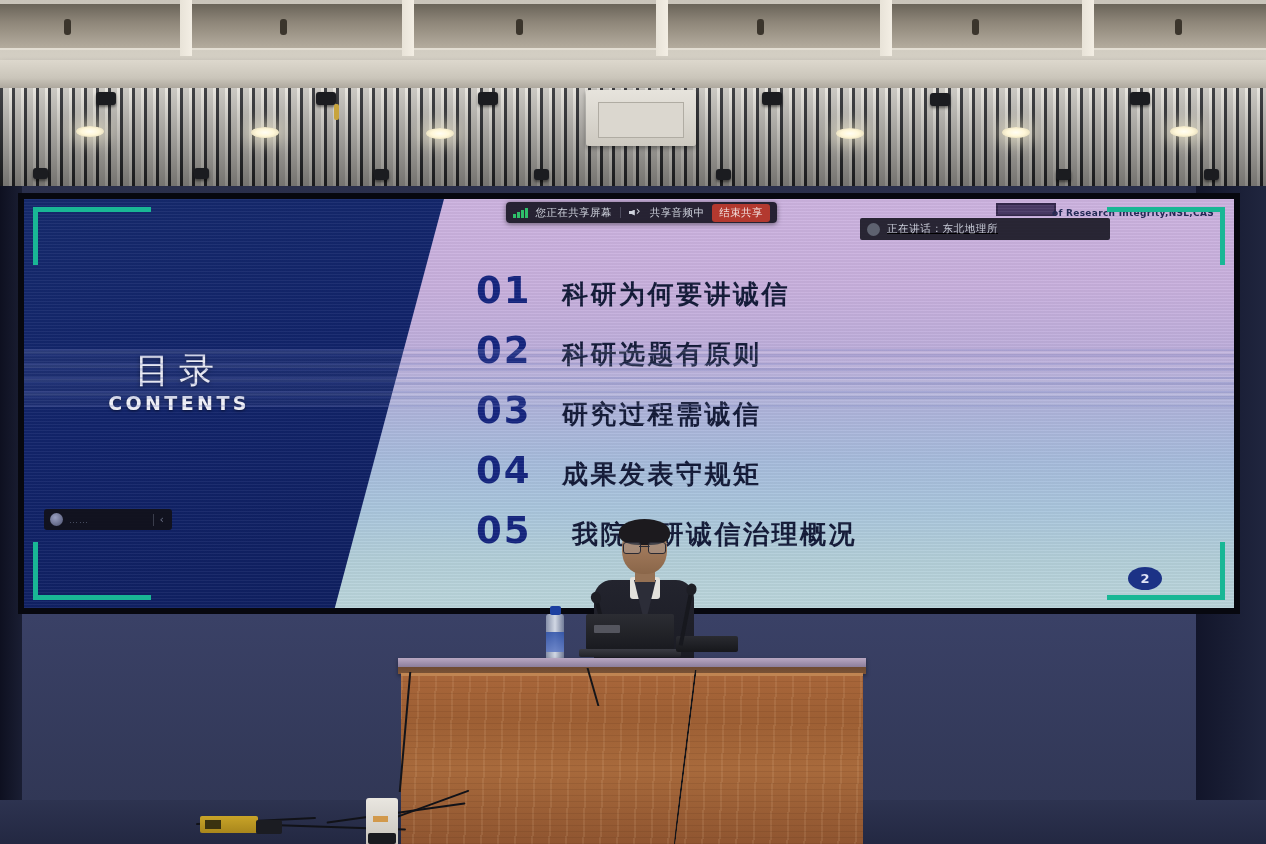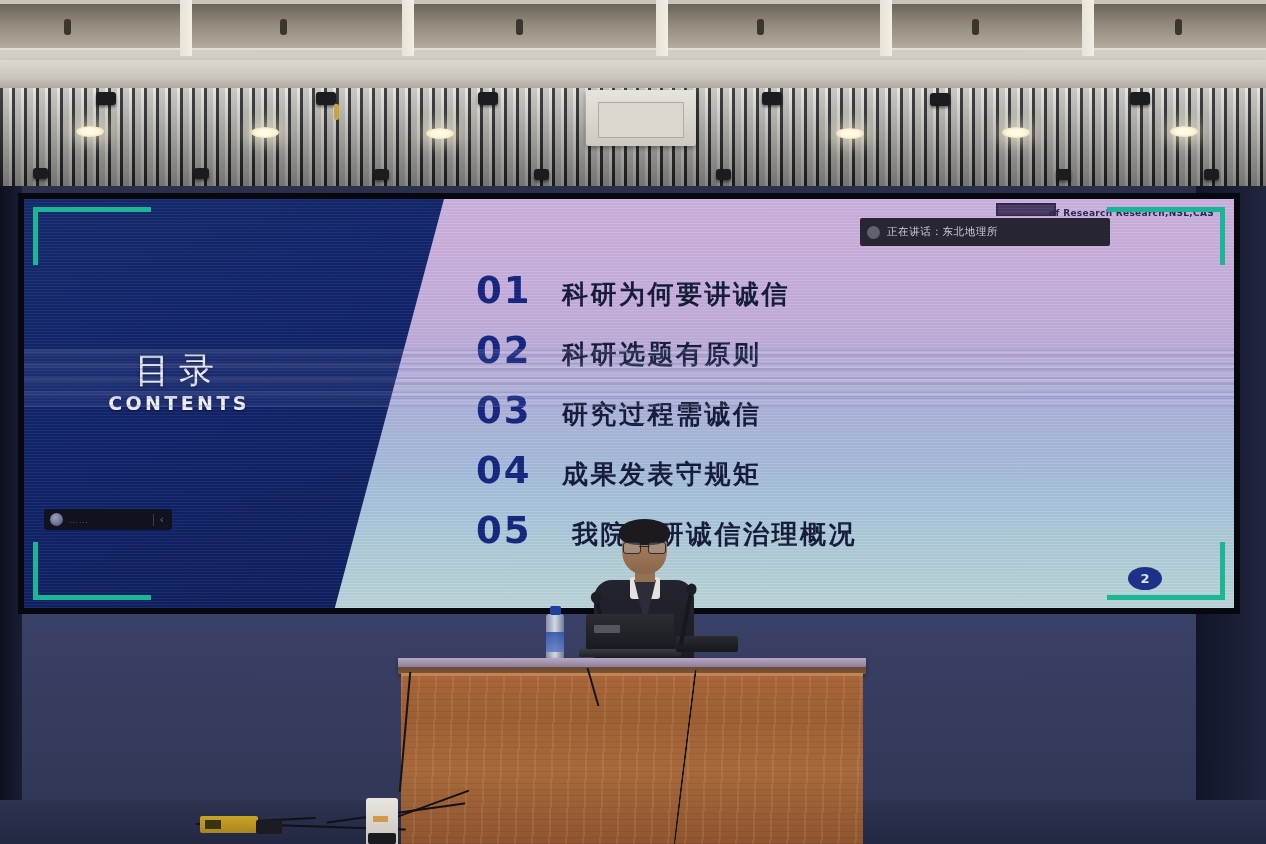--- a/index.html
+++ b/index.html
@@ -121,23 +121,23 @@
   .bars-icon i:nth-child(3){height:8px;} .bars-icon i:nth-child(4){height:10px;}
   .sb-txt { font-size:10.5px; color:#cfd2dd; letter-spacing:.4px; }
   .sb-sep { width:1px; height:11px; background:#4c4a5c; }
   .spk-icon { position:relative; width:13px; height:10px; }
   .spk-icon::before{ content:""; position:absolute; left:0; top:2px; width:6px; height:6px;
     background:#cfd2dd; clip-path:polygon(0 25%,45% 25%,100% 0,100% 100%,45% 75%,0 75%); }
   .spk-icon::after{ content:"›"; position:absolute; left:7px; top:-4px; font-size:12px; color:#cfd2dd; }
   .sb-stop { background:#b3392f; color:#f2e3e1; font-size:10.5px; border-radius:3px;
     padding:2px 7px; letter-spacing:.4px; cursor:pointer; }
 
-  .speakerbar { position:absolute; right:124px; top:19px; height:28px; z-index:9;
+  .speakerbar { position:absolute; right:124px; top:19px; height:22px; z-index:9;
     background:rgba(18,18,28,.88); border-radius:2px; display:flex; align-items:center;
-    gap:7px; padding:0 10px 0 7px; width:250px; }
+    gap:7px; padding:0 10px 0 7px; width:250px;text-decoration:underline; }
   .spk-avatar { width:13px; height:13px; border-radius:50%; background:#5e6270; flex:none; }
   .speakerbar .sp-txt { font-size:10.5px; color:#c9ccd8; letter-spacing:.6px; }
 
   .floatbar { position:absolute; left:20px; bottom:78px; height:21px; width:128px; z-index:9;
     background:rgba(17,17,25,.92); border-radius:3px; display:flex; align-items:center; gap:6px;
     padding:0 6px; }
   .fb-circle { width:13px; height:13px; border-radius:50%;
     background:radial-gradient(circle at 40% 35%,#9aa0c2,#4a4f6d); flex:none; }
   .fb-text { flex:1; font-size:9px; color:#494f63; letter-spacing:1px; overflow:hidden;
     white-space:nowrap; }
@@ -313,33 +313,46 @@
           <span class="toc-txt">成果发表守规矩</span>
         </div>
         <div class="toc-row r5">
           <span class="toc-num">05</span>
           <span class="toc-txt">我院科研诚信治理概况</span>
         </div>
       </div>
 
       <div class="wm-bar"></div>
       <div class="wm">
-        <div class="wm-en">of Research Research,NSL,CAS</div>
+        <div class="wm-en">of Research Integrity,NSL,CAS</div>
       </div>
 
       <div class="pagebadge">2</div>
 
       <div class="scanlines"></div>
       <div class="bands"></div>
 
       <div class="corner c-tl"></div>
       <div class="corner c-tr"></div>
       <div class="corner c-bl"></div>
       <div class="corner c-br"></div>
 
+      <div class="sharebar">
+        <span class="bars-icon">
+            <i></i>
+            <i></i>
+            <i></i>
+            <i></i>
+          </span>
+        <span class="sb-txt">您正在共享屏幕</span>
+        <span class="sb-sep"></span>
+        <span class="spk-icon"></span>
+        <span class="sb-txt">共享音频中</span>
+        <span class="sb-stop">结束共享</span>
+      </div>
 
       <div class="speakerbar">
         <span class="spk-avatar"></span>
         <span class="sp-txt">正在讲话：东北地理所</span>
       </div>
 
       <div class="floatbar">
         <span class="fb-circle"></span>
         <span class="fb-text">……</span>
         <span class="fb-sep"></span>

